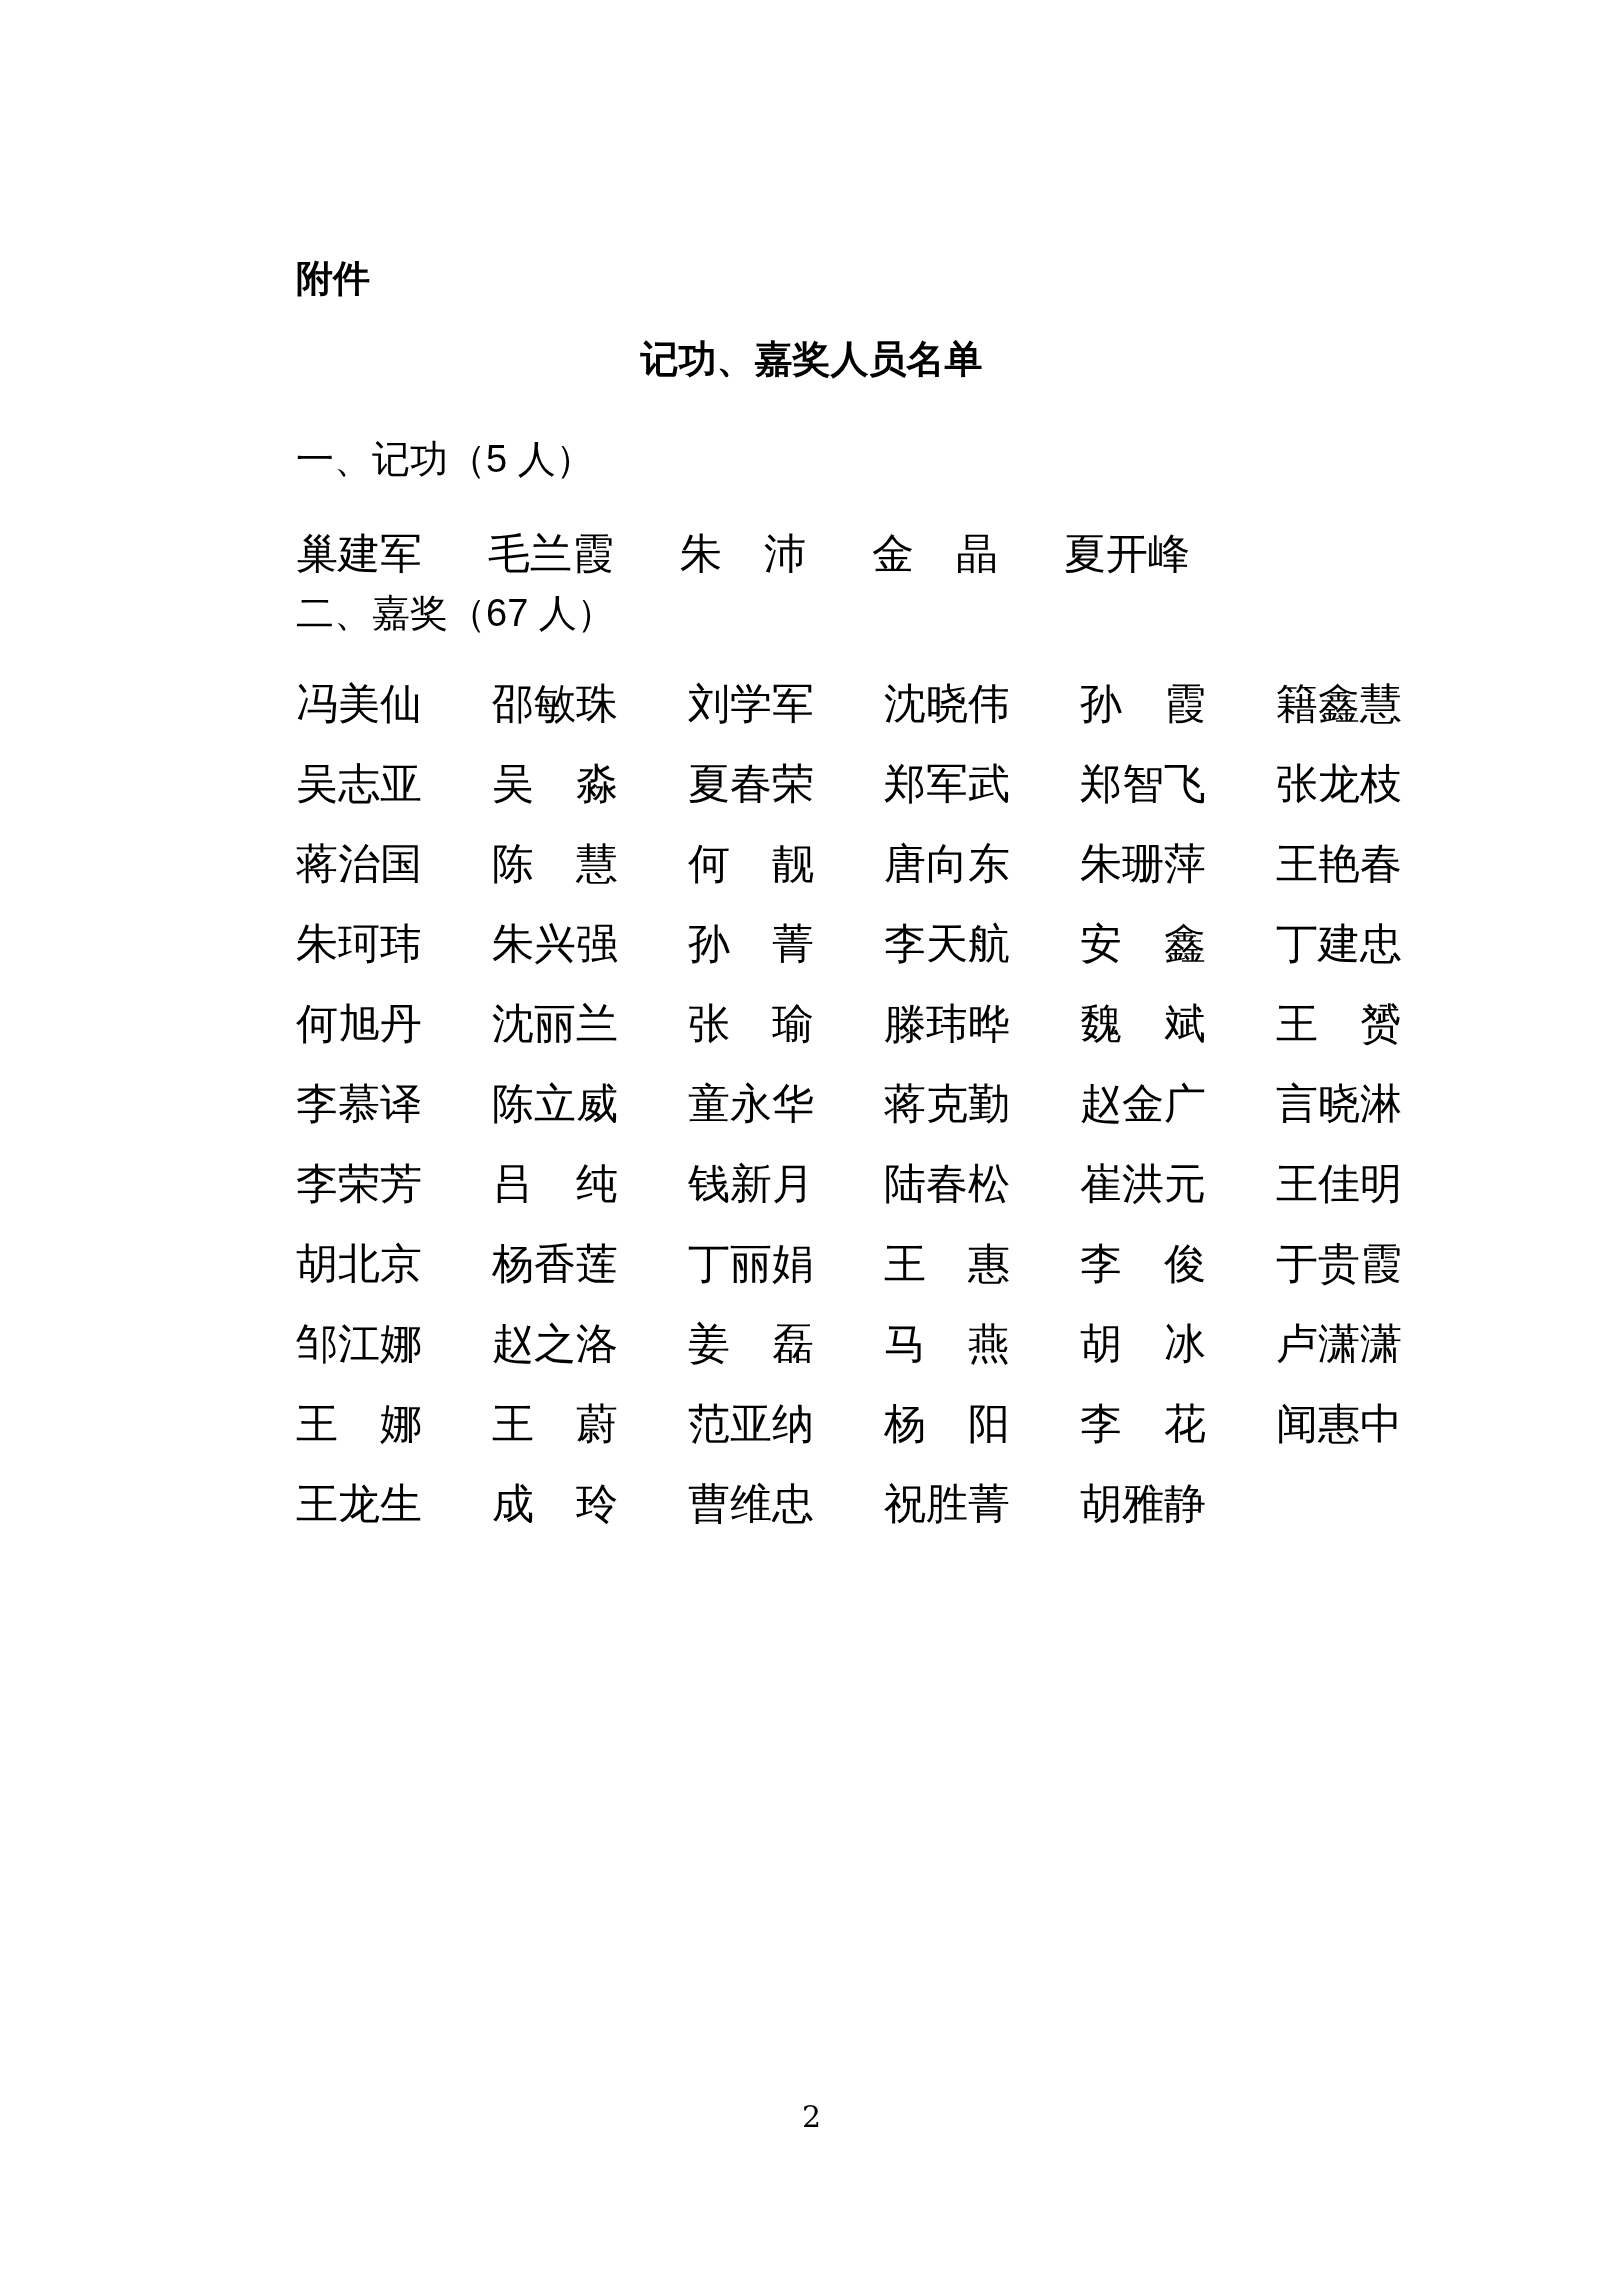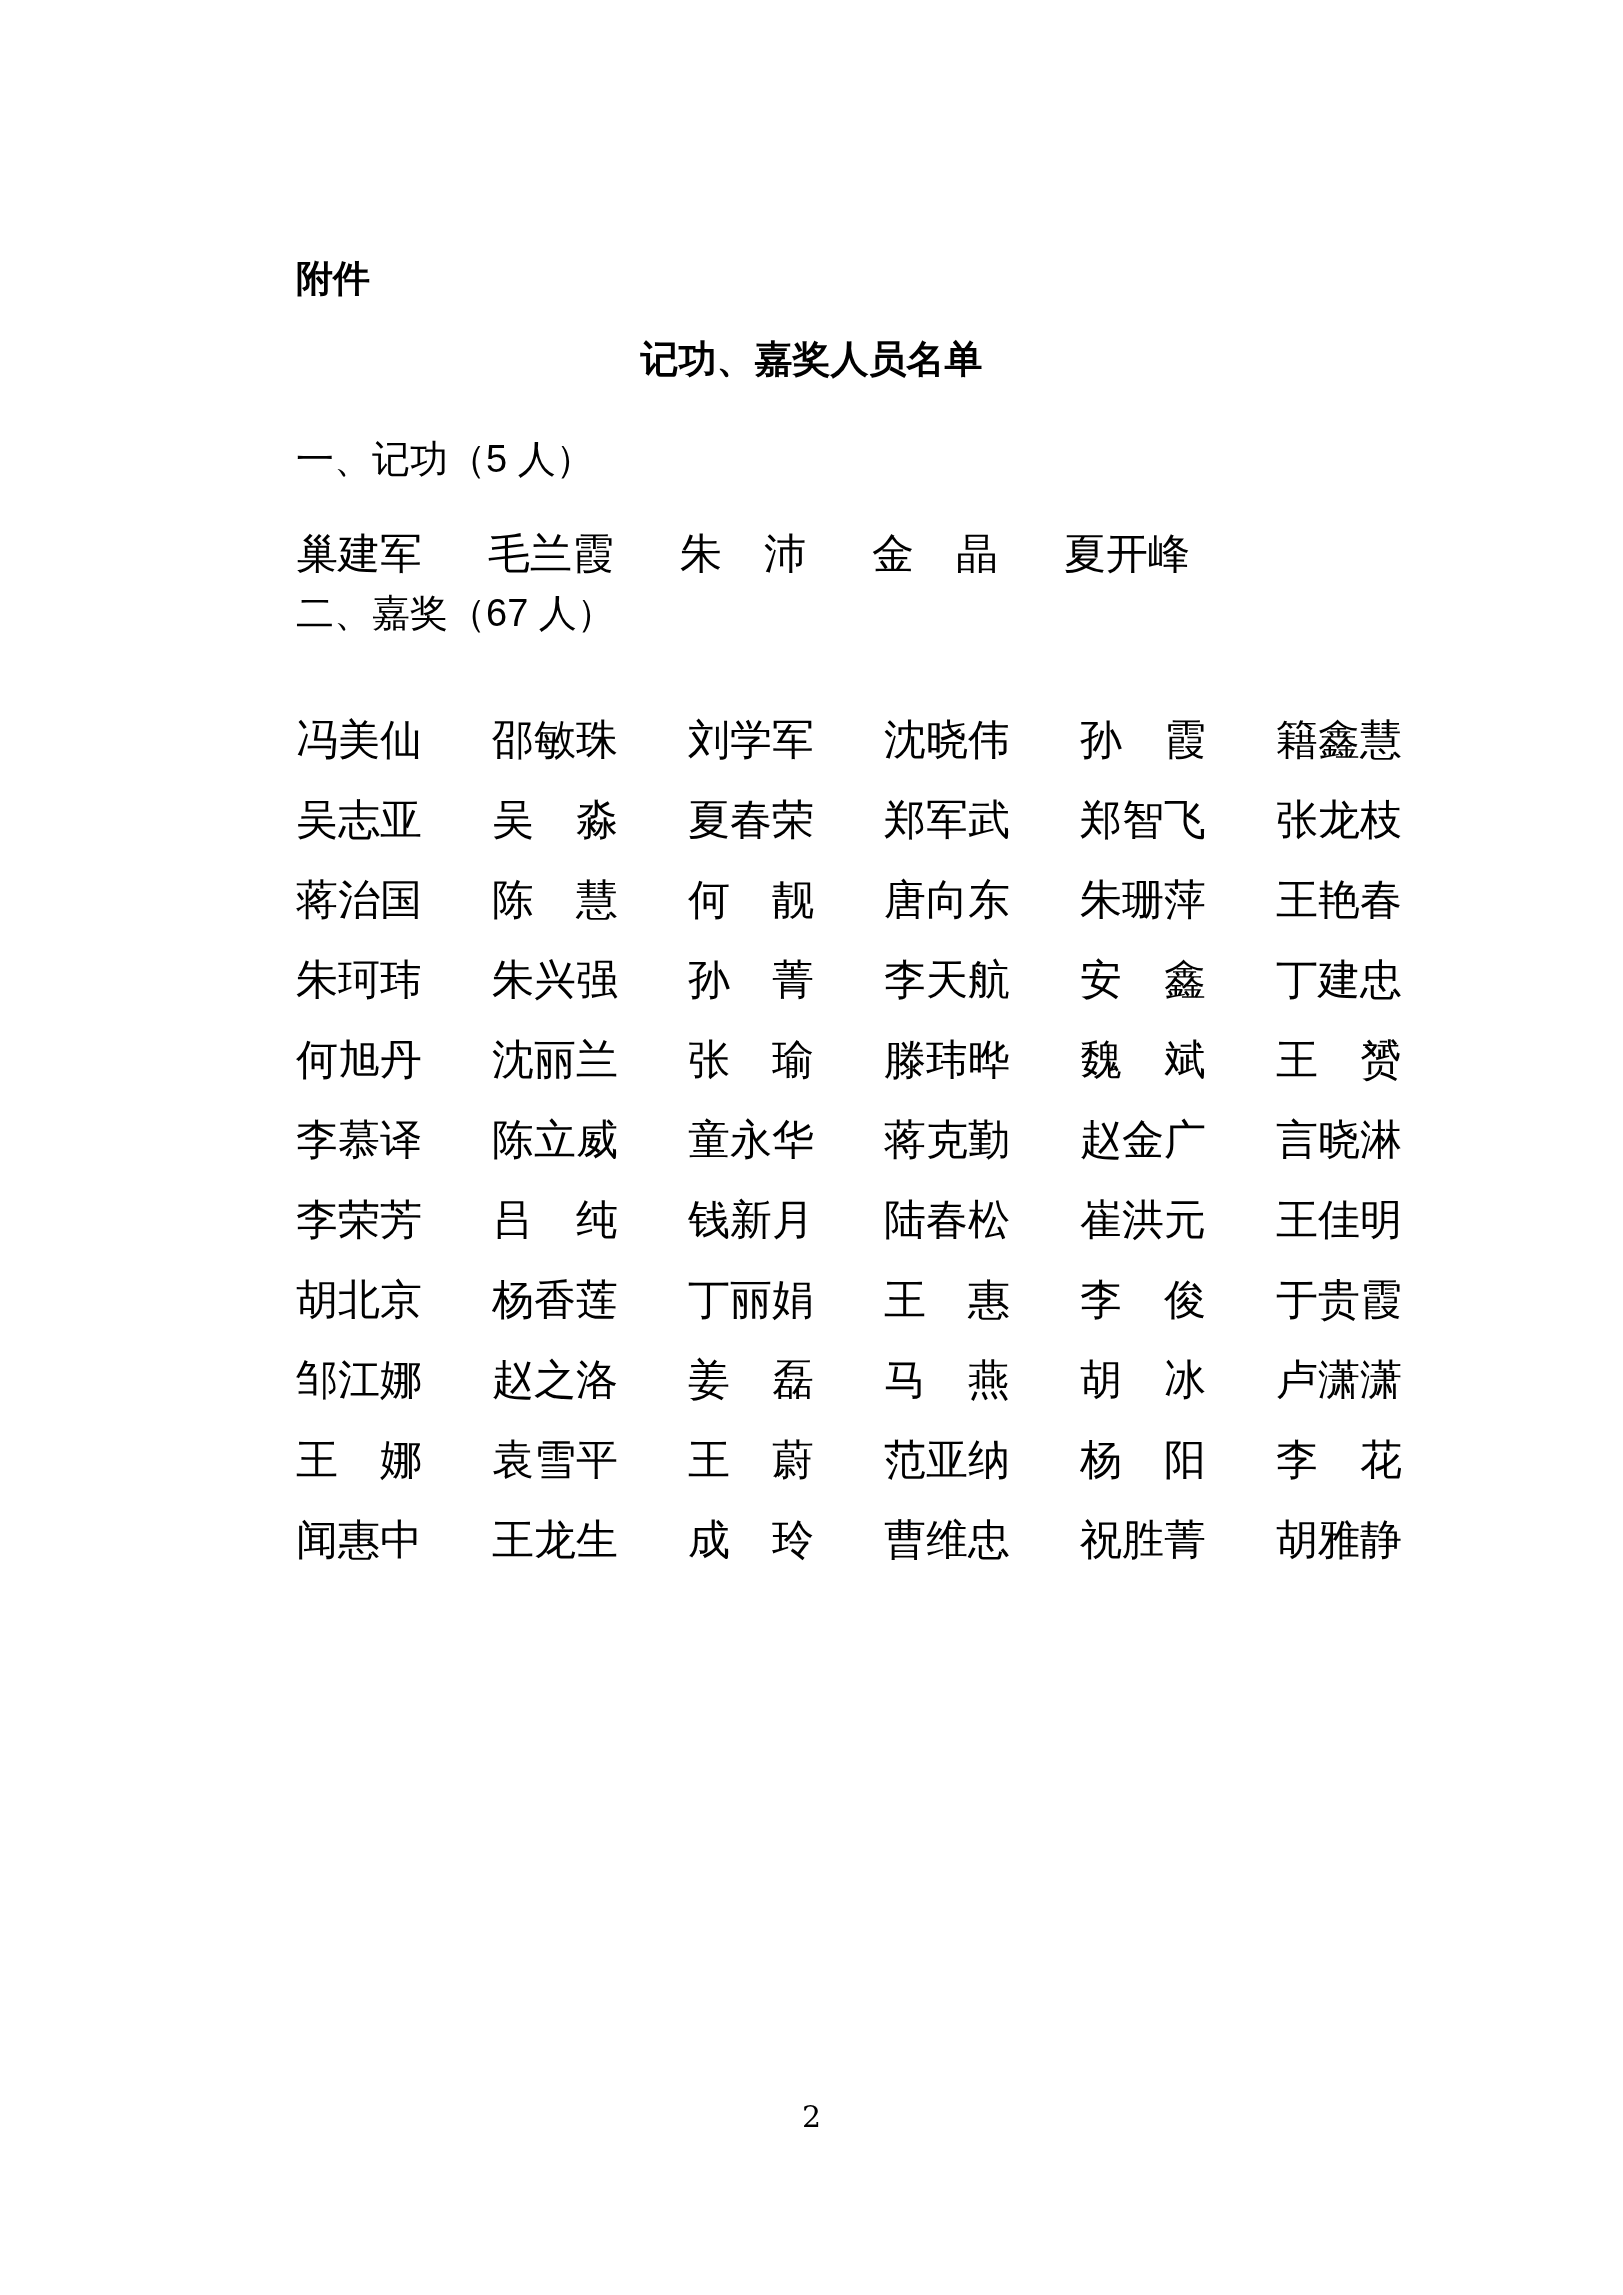--- a/index.html
+++ b/index.html
@@ -48,21 +48,21 @@
     position: absolute;
     left: 296px;
     top: 517px;
     display: grid;
     grid-template-columns: repeat(5, 192px);
     margin-top: 16px;
   }
   .jia-names {
     position: absolute;
     left: 296px;
-    top: 700px;
+    top: 664px;
     display: grid;
     grid-template-columns: repeat(6, 196px);
     grid-auto-rows: 80px;
   }
   .name {
     font-family: "DejaVu Serif", serif;
     font-size: 42px;
     line-height: 1;
     white-space: pre;
   }
@@ -149,21 +149,20 @@
   <span class="name">王　惠</span>
   <span class="name">李　俊</span>
   <span class="name">于贵霞</span>
   <span class="name">邹江娜</span>
   <span class="name">赵之洛</span>
   <span class="name">姜　磊</span>
   <span class="name">马　燕</span>
   <span class="name">胡　冰</span>
   <span class="name">卢潇潇</span>
   <span class="name">王　娜</span>
-  <span class="name">袁雪平</span>
   <span class="name">王　蔚</span>
   <span class="name">范亚纳</span>
   <span class="name">杨　阳</span>
   <span class="name">李　花</span>
   <span class="name">闻惠中</span>
   <span class="name">王龙生</span>
   <span class="name">成　玲</span>
   <span class="name">曹维忠</span>
   <span class="name">祝胜菁</span>
   <span class="name">胡雅静</span>

